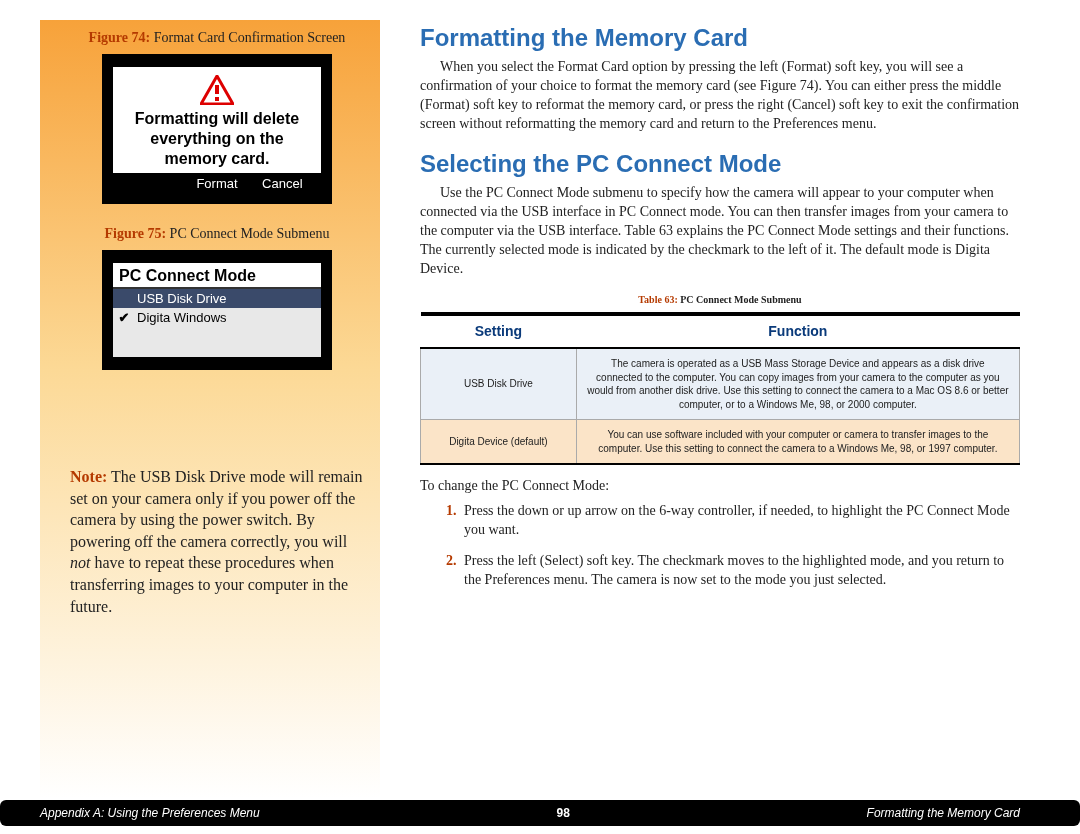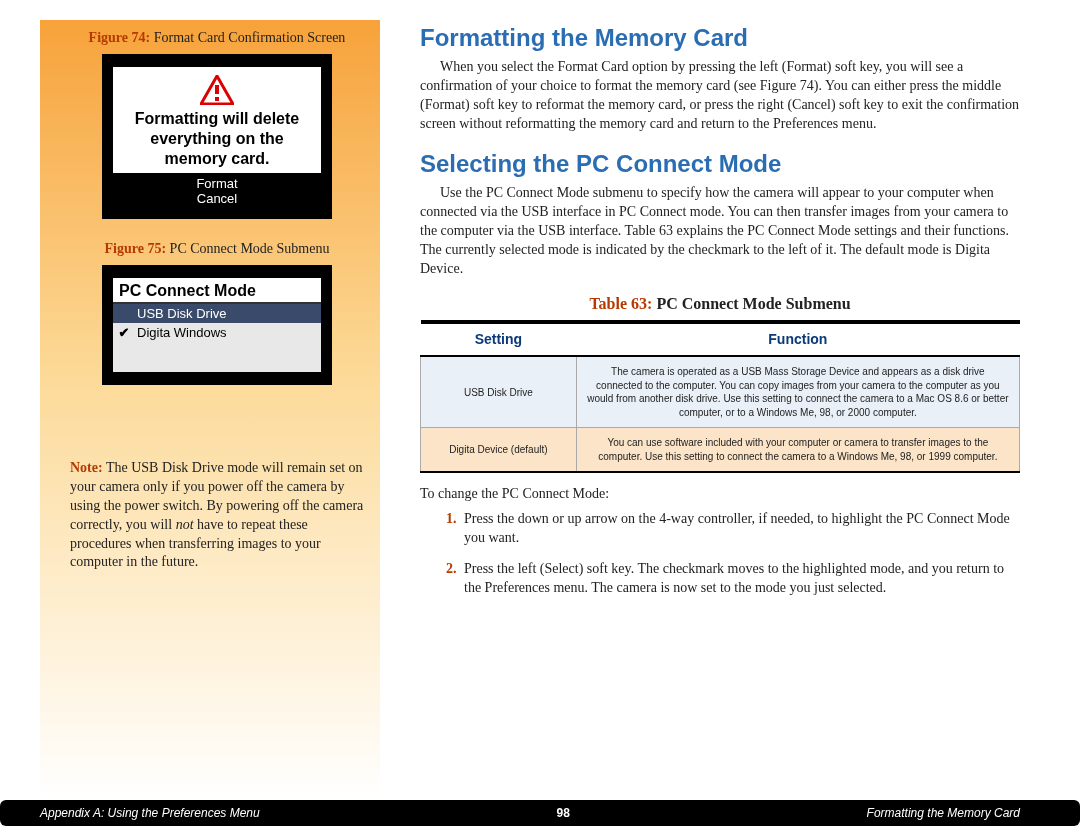--- a/index.html
+++ b/index.html
@@ -61,21 +61,20 @@
   }
   .warn-icon svg { display: block; }
   .fig-footer {
     display: flex;
     justify-content: space-between;
     background: #000;
     color: #fff;
     font-family: 'Trebuchet MS', Arial, sans-serif;
     font-size: 13px;
     padding: 3px 6px 0 6px;
-    flex-direction: column;
   }
   .fig-footer span { flex: 1; text-align: center; }
   .fig75-title {
     background: #fff;
     color: #000;
     font-weight: bold;
     font-family: 'Trebuchet MS', Arial, sans-serif;
     padding: 4px 6px 2px 6px;
     border-bottom: 2px solid #333;
     font-size: 16px;
@@ -98,32 +97,32 @@
     display: flex;
     justify-content: space-between;
     border-top: 2px solid #333;
     background: #fff;
     font-family: 'Trebuchet MS', Arial, sans-serif;
     font-size: 13px;
     padding: 3px 4px 2px 4px;
     color: #000;
   }
   .fig75-bottom span { flex: 1; text-align: center; }
-  .note-block { font-size: 14px; line-height: 1.35; margin-top: 74px; }
+  .note-block { font-size: 16px; line-height: 1.35; margin-top: 96px; }
   .note-block .nlbl { font-weight: bold; color: #b53a00; }
   .content { flex: 1; font-size: 14px; line-height: 1.35; }
   .h1 {
     color: #2a6db3;
     font-family: 'Trebuchet MS', 'Gill Sans', Arial, sans-serif;
     font-size: 24px;
     font-weight: 600;
     margin: 2px 0 4px 0;
   }
   .pp { margin: 0 0 14px 0; text-indent: 20px; }
-  .tcap { text-align: center; font-size: 16px; margin: 6px 0; }
+  .tcap { text-align: center; font-size: 10px; margin: 6px 0; }
   .tcap .lbl { font-weight: bold; color: #b53a00; }
   table.t63 {
     width: 100%;
     border-collapse: collapse;
     margin-bottom: 12px;
   }
   table.t63 thead th {
     border-top: 4px solid #000;
     border-bottom: 2px solid #000;
     background: #fff;
@@ -237,28 +236,28 @@
           <th>Function</th>
         </tr>
       </thead>
       <tbody>
         <tr class="r1">
           <td>USB Disk Drive</td>
           <td>The camera is operated as a USB Mass Storage Device and appears as a disk drive connected to the computer. You can copy images from your camera to the computer as you would from another disk drive. Use this setting to connect the camera to a Mac OS 8.6 or better computer, or to a Windows Me, 98, or 2000 computer.</td>
         </tr>
         <tr class="r2">
           <td>Digita Device (default)</td>
-          <td>You can use software included with your computer or camera to transfer images to the computer. Use this setting to connect the camera to a Windows Me, 98, or 1999 computer.</td>
+          <td>You can use software included with your computer or camera to transfer images to the computer. Use this setting to connect the camera to a Windows Me, 98, or 1997 computer.</td>
         </tr>
       </tbody>
     </table>
 
     <p style="margin:6px 0;">To change the PC Connect Mode:</p>
     <ol class="steps">
-      <li>Press the down or up arrow on the 4-way controller, if needed, to highlight the PC Connect Mode you want.</li>
+      <li>Press the down or up arrow on the 6-way controller, if needed, to highlight the PC Connect Mode you want.</li>
       <li>Press the left (Select) soft key. The checkmark moves to the highlighted mode, and you return to the Preferences menu. The camera is now set to the mode you just selected.</li>
     </ol>
   </div>
 </div>
 
 <div class="footer">
   <span>Appendix A: Using the Preferences Menu</span>
   <span class="c">98</span>
   <span>Formatting the Memory Card</span>
 </div>

